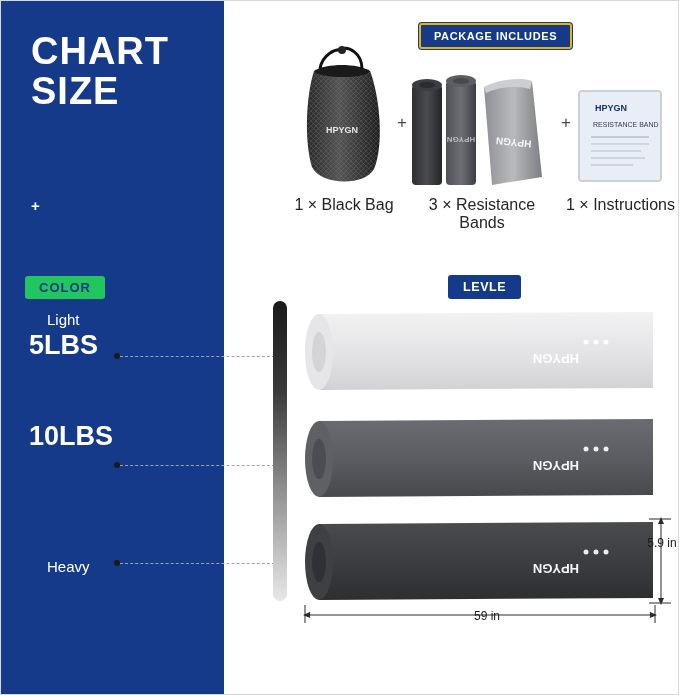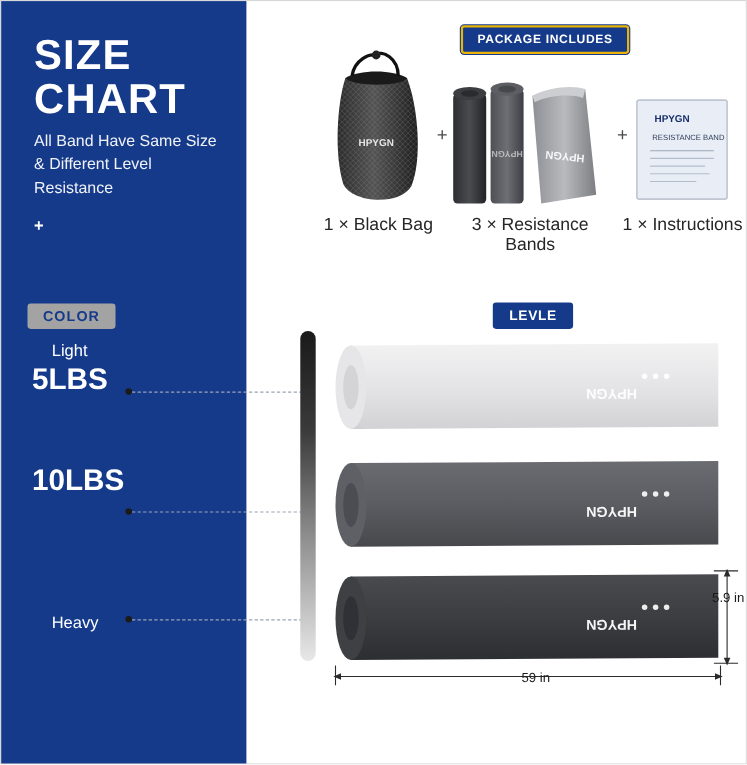--- a/index.html
+++ b/index.html
@@ -61,21 +61,21 @@
     left: 30px;
     top: 196px;
     font-size: 15px;
     font-weight: bold;
     color: #ffffff;
   }
   .color-badge {
     position: absolute;
     left: 24px;
     top: 275px;
-    background: #a3a3a3;
+    background: #22c55e;
     color: #153a8a;
     font-size: 13px;
     font-weight: bold;
     letter-spacing: 1px;
     padding: 4px 14px;
     border-radius: 3px;
   }
 
   .level-group {
     position: absolute;
@@ -190,24 +190,23 @@
     fill: #ffffff;
   }
 </style>
 </head>
 <body>
 
 <div class="page">
 
   <div class="left-panel">
     <div class="title-block">
+      <div class="title-line">CHART</div>
       <div class="title-line">SIZE</div>
-      <div class="title-line">CHART</div>
     </div>
-    <div class="subtitle">All Band Have Same Size &amp; Different Level Resistance</div>
     <div class="plus-mark">+</div>
 
     <div class="color-badge">COLOR</div>
 
     <div class="level-group" id="grp-light">
       <div class="level-name">Light</div>
       <div class="level-value">5LBS</div>
     </div>
     <div class="level-group" id="grp-medium">
       <div class="level-value">10LBS</div>

